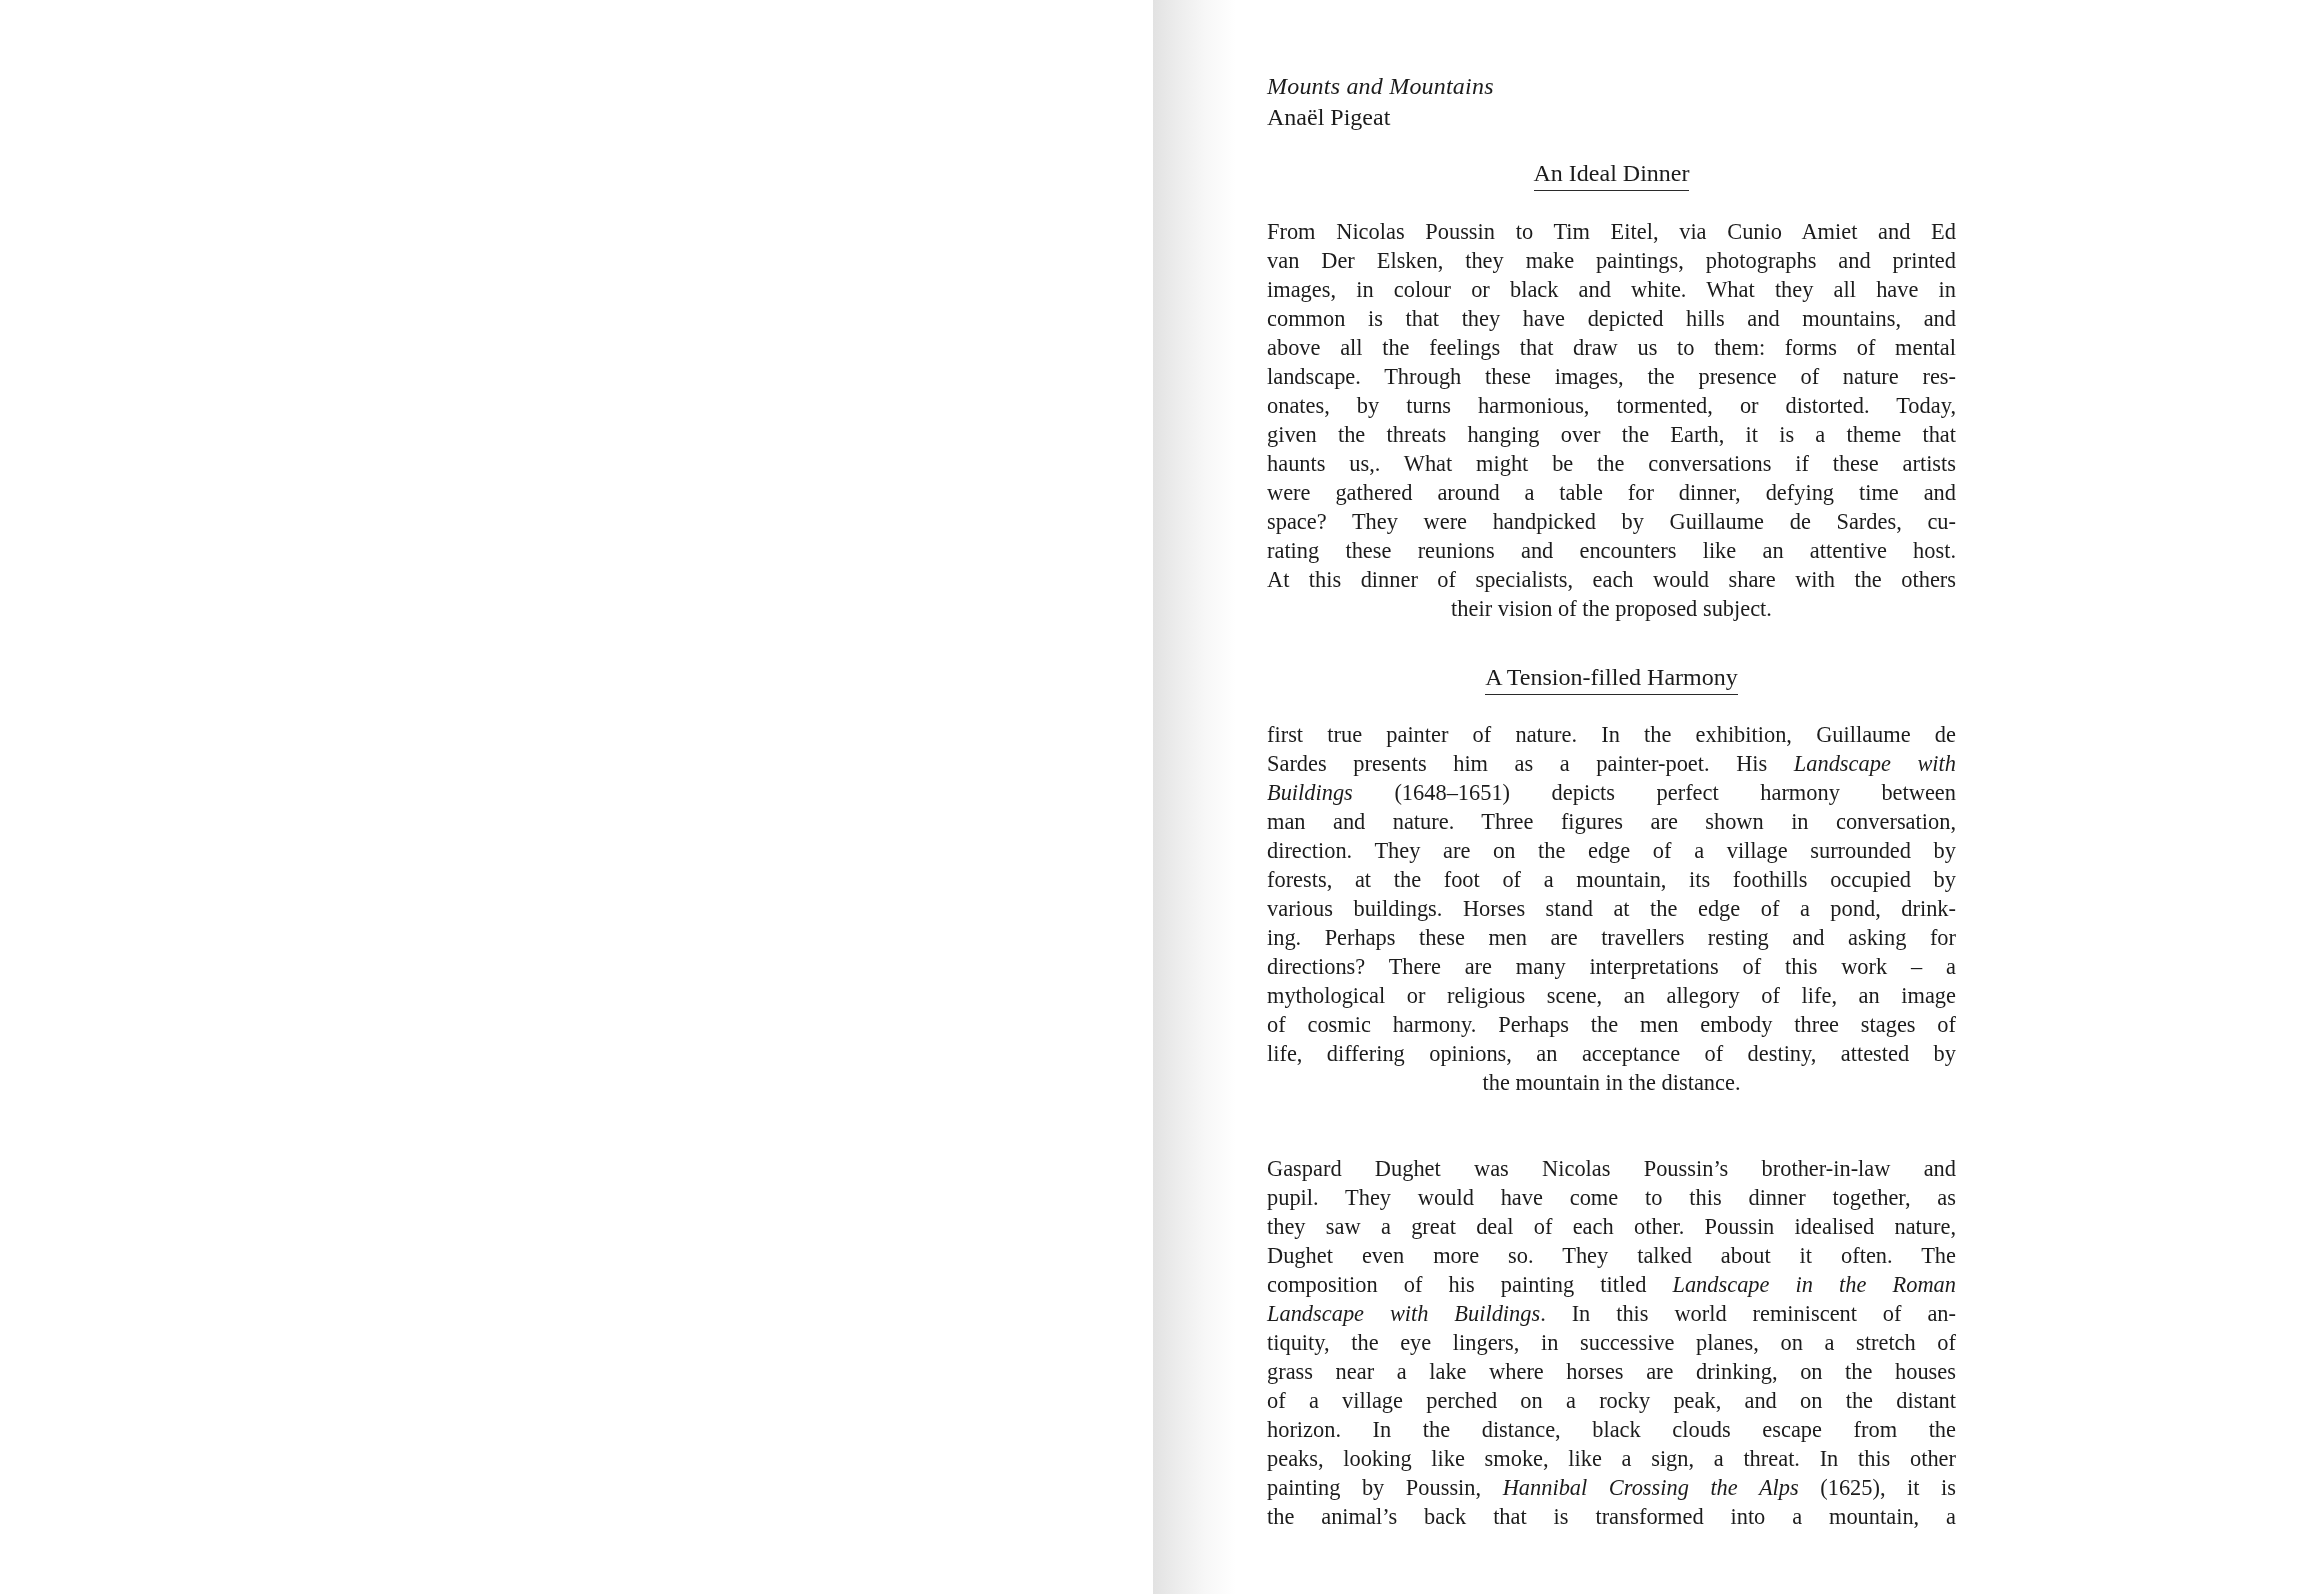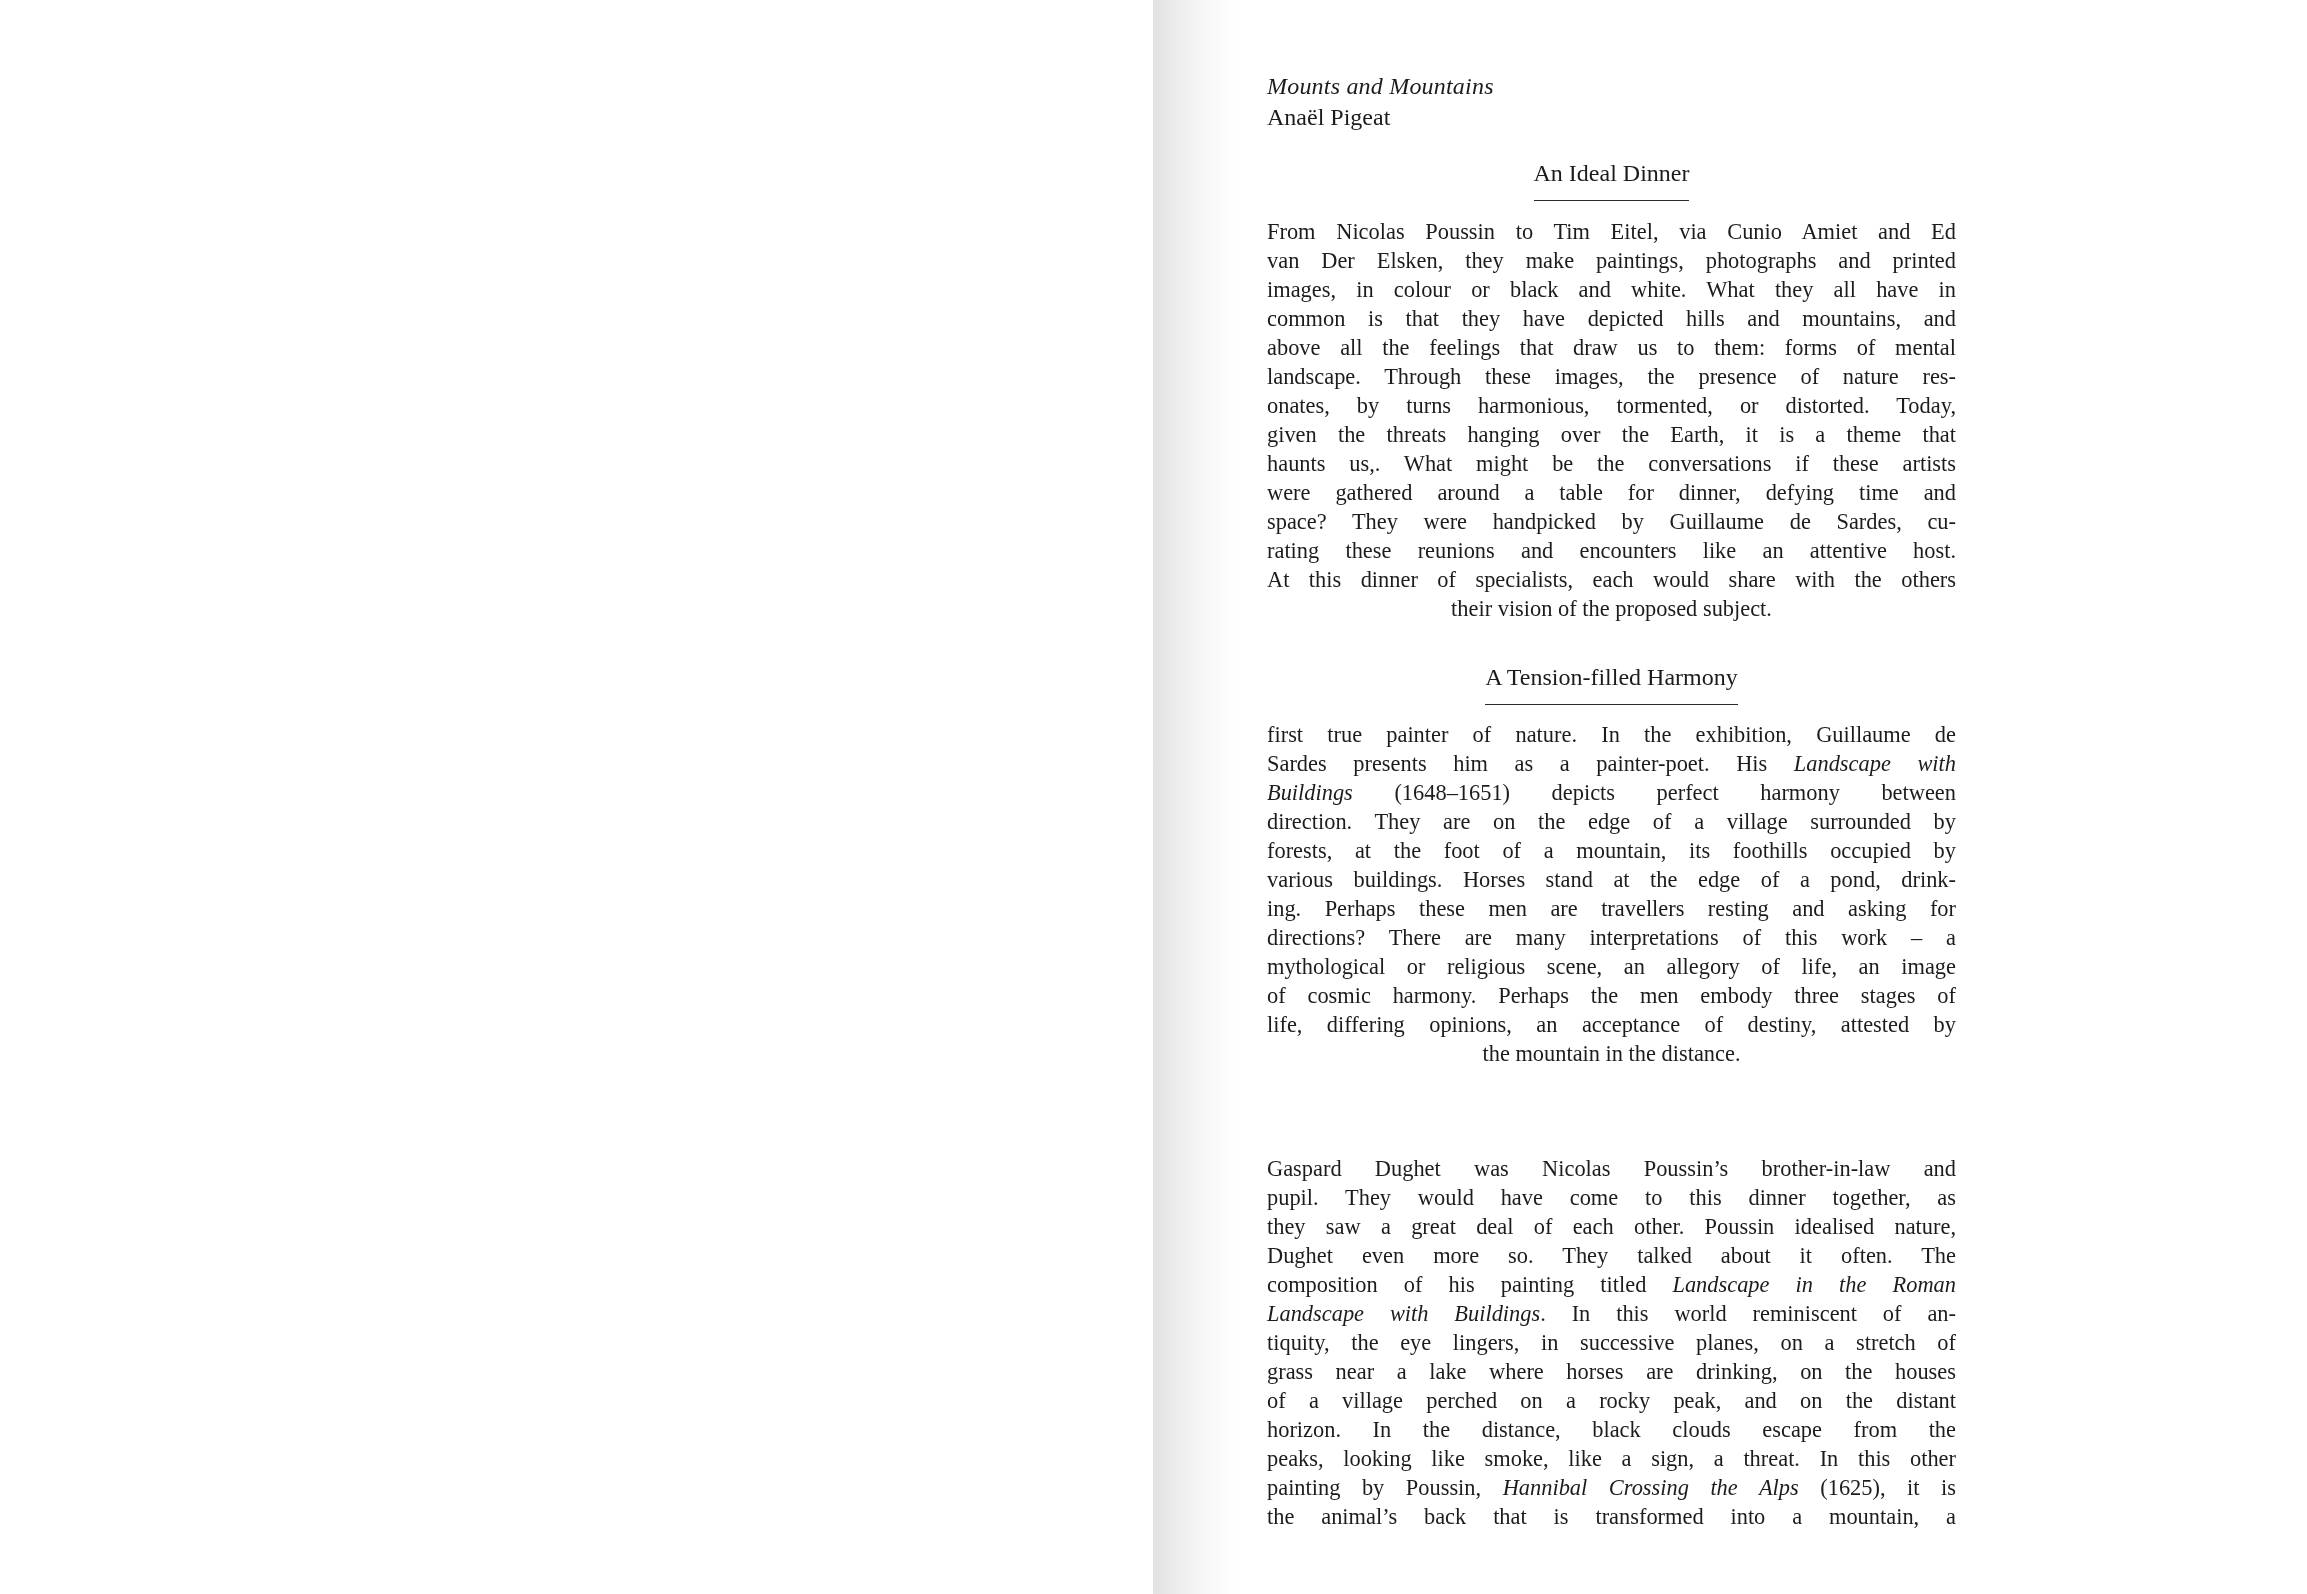--- a/index.html
+++ b/index.html
@@ -45,21 +45,21 @@
   .section-heading {
     position: absolute;
     left: 0; width: 689px;
     text-align: center;
     font-size: 24px;
     line-height: 27.6px;
   }
   .section-heading .hx {
     display: inline-block;
     border-bottom: 1.3px solid #2a2a2a;
-    padding-bottom: 12px;
+    padding-bottom: 2px;
   }
 
   .block { position: absolute; left: 0; width: 689px; }
 
   .line {
     font-size: 22.4px;
     line-height: 29px;
     height: 29px;
     white-space: normal;
     overflow: visible;
@@ -94,20 +94,21 @@
           <div class="line j">space? They were handpicked by Guillaume de Sardes, cu-</div>
           <div class="line j">rating these reunions and encounters like an attentive host.</div>
           <div class="line j">At this dinner of specialists, each would share with the others</div>
           <div class="line c">their vision of the proposed subject.</div>
         </div>
         <div class="section-heading" style="top: 664px;"><span class="hx">A Tension-filled Harmony</span></div>
         <div class="block" style="top: 720px;">
           <div class="line j">first true painter of nature. In the exhibition, Guillaume de</div>
           <div class="line j">Sardes presents him as a painter-poet. His <em>Landscape with</em></div>
           <div class="line j"><em>Buildings</em> (1648–1651) depicts perfect harmony between</div>
+          <div class="line j">man and nature. Three figures are shown in conversation,</div>
           <div class="line j">direction. They are on the edge of a village surrounded by</div>
           <div class="line j">forests, at the foot of a mountain, its foothills occupied by</div>
           <div class="line j">various buildings. Horses stand at the edge of a pond, drink-</div>
           <div class="line j">ing. Perhaps these men are travellers resting and asking for</div>
           <div class="line j">directions? There are many interpretations of this work – a</div>
           <div class="line j">mythological or religious scene, an allegory of life, an image</div>
           <div class="line j">of cosmic harmony. Perhaps the men embody three stages of</div>
           <div class="line j">life, differing opinions, an acceptance of destiny, attested by</div>
           <div class="line c">the mountain in the distance.</div>
         </div>

